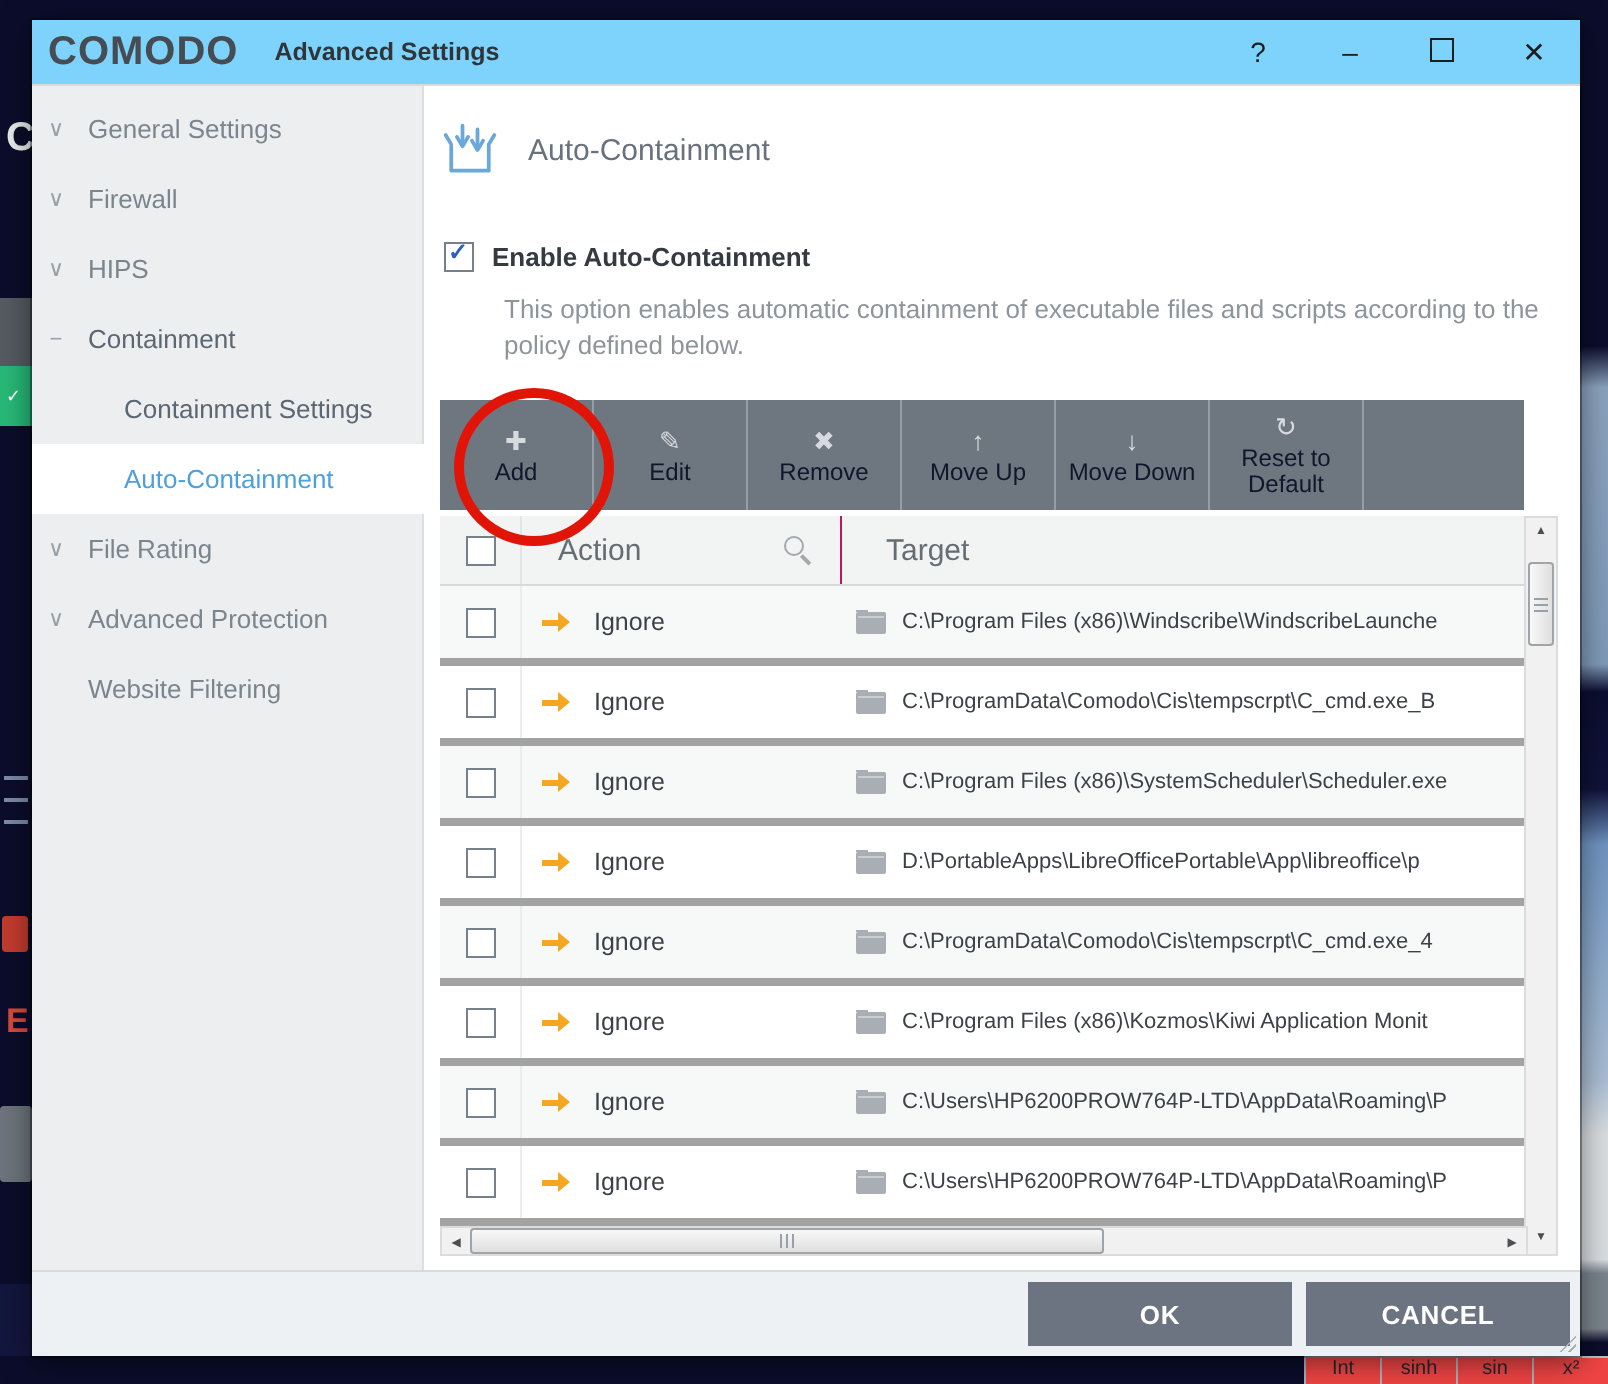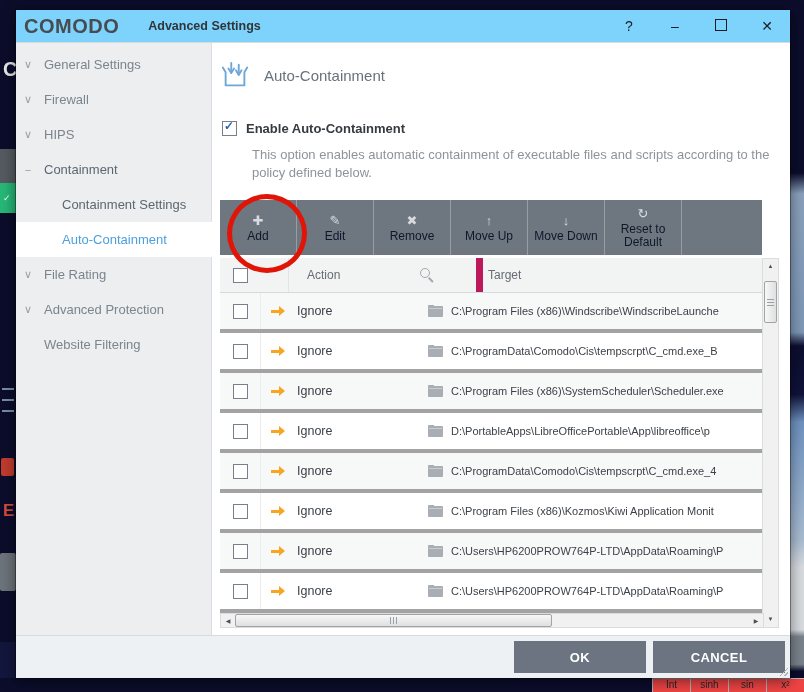--- a/index.html
+++ b/index.html
@@ -23,21 +23,21 @@
   .bg-bottom{position:absolute;left:0;bottom:0;height:14px;width:100%;background:#0b0d2b;z-index:1;}
   .calc-fragment{position:absolute;right:0;bottom:0;width:152px;height:13px;background:#ef4444;border-top:1px solid #b9bec2;display:flex;z-index:2;}
   .calc-cell{flex:1;border-left:1px solid #adb3b8;font-size:10px;color:#23272b;text-align:center;line-height:12px;overflow:hidden;}
 
   
   .window{position:absolute;left:16px;top:10px;width:774px;height:668px;background:#ffffff;z-index:5;
     box-shadow:0 0 0 1px rgba(0,0,0,.35),0 3px 14px rgba(0,0,0,.5);}
 
   .titlebar{height:33px;display:flex;align-items:center;padding-left:8px;background:#7dd3fc;border-bottom:1px solid #d8dcdf;box-sizing:border-box;}
   .logo{font-weight:800;font-size:20px;color:#464c52;letter-spacing:.5px;}
-  .tb-title{margin-left:29px;font-size:12.5px;font-weight:600;color:#30353a;}
+  .tb-title{margin-left:18px;font-size:12.5px;font-weight:600;color:#30353a;}
   .tb-controls{margin-left:auto;display:flex;align-items:center;}
   .tb-ctl{width:46px;text-align:center;font-size:14px;color:#1b1e21;cursor:default;}
   .max-box{display:inline-block;width:10px;height:10px;border:1.5px solid #1b1e21;}
 
   .win-body{position:absolute;top:33px;left:0;right:0;bottom:43px;display:flex;}
 
   
   .sidebar{width:196px;background:#eceef0;border-right:1px solid #dcdfe2;box-sizing:border-box;padding-top:4px;flex:none;}
   .sb-item{display:flex;align-items:center;font-size:13px;cursor:default;}
   .sb-item.top{height:35px;padding-left:6px;color:#7b858d;}
@@ -58,24 +58,24 @@
 
   
   .toolbar{position:absolute;left:8px;top:157px;width:542px;height:55px;background:#6e7780;display:flex;}
   .tb-btn{width:77px;border-right:1px solid #969da4;display:flex;flex-direction:column;align-items:center;justify-content:center;gap:2px;box-sizing:border-box;cursor:default;}
   .tb-ic{font-size:13px;color:#d7dbdf;height:15px;line-height:15px;}
   .tb-label{font-size:12px;color:#0f172a;text-align:center;line-height:13px;}
   .tb-fill{flex:1;}
 
   
   .table{position:absolute;left:8px;top:215px;width:544px;}
-  .thead{height:35px;display:grid;grid-template-columns:40px 160px 1fr;background:#f2f3f3;border-bottom:1px solid #d8d9da;align-items:center;font-size:12px;color:#666d73;box-sizing:border-box;gap:28px;}
+  .thead{height:35px;display:grid;grid-template-columns:40px 160px 1fr;background:#f2f3f3;border-bottom:1px solid #d8d9da;align-items:center;font-size:15px;color:#666d73;box-sizing:border-box;}
   .thead .hc1{display:flex;justify-content:center;}
   .thead .hc2{display:flex;align-items:center;height:100%;padding-left:18px;border-left:1px solid #e3e4e5;box-sizing:border-box;}
-  .thead .hc3{display:flex;align-items:center;height:100%;padding-left:5px;border-left:7px solid #be185d;box-sizing:border-box;}
+  .thead .hc3{display:flex;align-items:center;height:100%;padding-left:22px;border-left:1px solid #be185d;box-sizing:border-box;}
   .search-icon{margin-left:auto;margin-right:14px;width:14px;height:14px;position:relative;}
   .search-icon::before{content:"";position:absolute;left:0;top:0;width:8px;height:8px;border:1.5px solid #a2a8ae;border-radius:50%;}
   .search-icon::after{content:"";position:absolute;width:6px;height:1.5px;background:#a2a8ae;transform:rotate(45deg);right:0;bottom:2px;}
   .trow{height:40px;display:grid;grid-template-columns:40px 160px 1fr;border-bottom:4px solid #a3a3a3;align-items:center;background:#fff;box-sizing:border-box;}
   .trow:nth-child(odd){background:#f7f8f8;}
   .trow .c1{display:flex;justify-content:center;}
   .trow .c2{display:flex;align-items:center;gap:12px;padding-left:10px;height:100%;border-left:1px solid #ececec;box-sizing:border-box;font-size:12.5px;color:#3c4248;}
   .trow .c3{display:flex;align-items:center;gap:8px;padding-left:8px;font-size:11px;color:#3c4248;white-space:nowrap;overflow:hidden;}
   .arrow-icon{position:relative;width:14px;height:10px;flex:none;}
   .arrow-icon::before{content:"";position:absolute;left:0;top:3.5px;width:8px;height:3px;background:#f5a623;}

